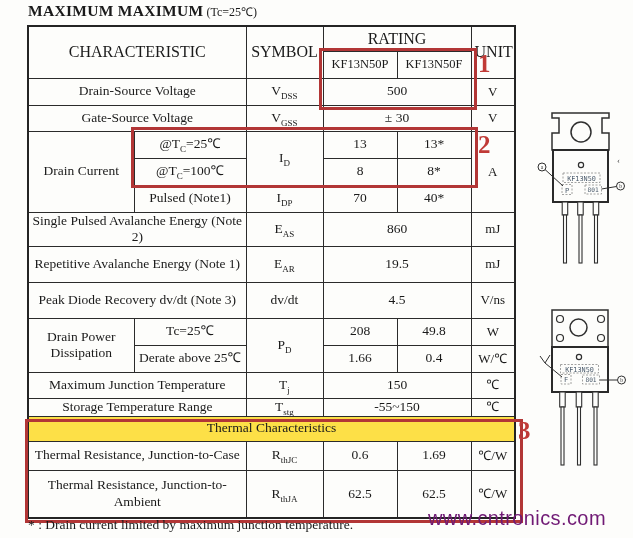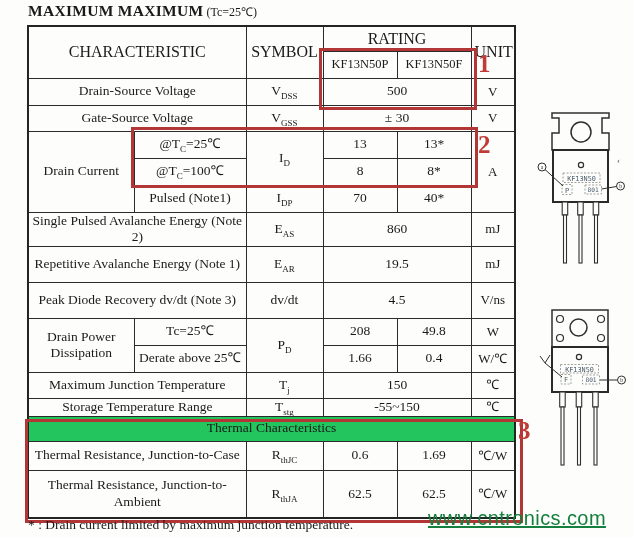--- a/index.html
+++ b/index.html
@@ -13,29 +13,29 @@
   table.rating{position:absolute;left:27px;top:25px;width:487px;border-collapse:collapse;
                table-layout:fixed;border:2px solid #242424;font-size:13.5px;line-height:1.22;}
   table.rating th,table.rating td{border:1px solid #2b2b2b;padding:0 3px;text-align:center;
                vertical-align:middle;font-weight:normal;overflow:hidden;}
   td.lbl{text-align:left;padding-left:7px;padding-right:4px;}
   td.sub-lbl{text-align:left;padding-left:7px;}
   th{font-size:16px;}
   .partcol{font-size:12.5px;}
   sub{font-size:9px;line-height:0;}
   td.unit{font-size:13px;}
-  td.section{background:#22c55e;text-align:left;padding-left:7px;font-weight:bold;font-size:13.5px;}
+  td.section{background:#fde047;text-align:left;padding-left:7px;font-weight:bold;font-size:13.5px;}
   
   .redbox{position:absolute;border:3px solid #b23636;background:transparent;}
   .rednum{position:absolute;color:#c03a36;font-weight:bold;font-size:25px;
           font-family:"Liberation Serif", serif;line-height:1;}
   
   .footnote{position:absolute;left:28px;top:517px;font-size:13.5px;}
   .watermark{position:absolute;left:428px;top:507px;font-family:"Liberation Sans", sans-serif;
-             font-size:20px;color:#15803d;letter-spacing:0.4px;text-decoration:underline;}
+             font-size:20px;color:#701a75;letter-spacing:0.4px;}
   
   .pkg{position:absolute;}
   svg text.mark{font-family:"DejaVu Sans Mono", monospace;fill:#49596a;}
 </style>
 </head>
 <body>
 
 <div id="screen">
 
   <div class="title">

